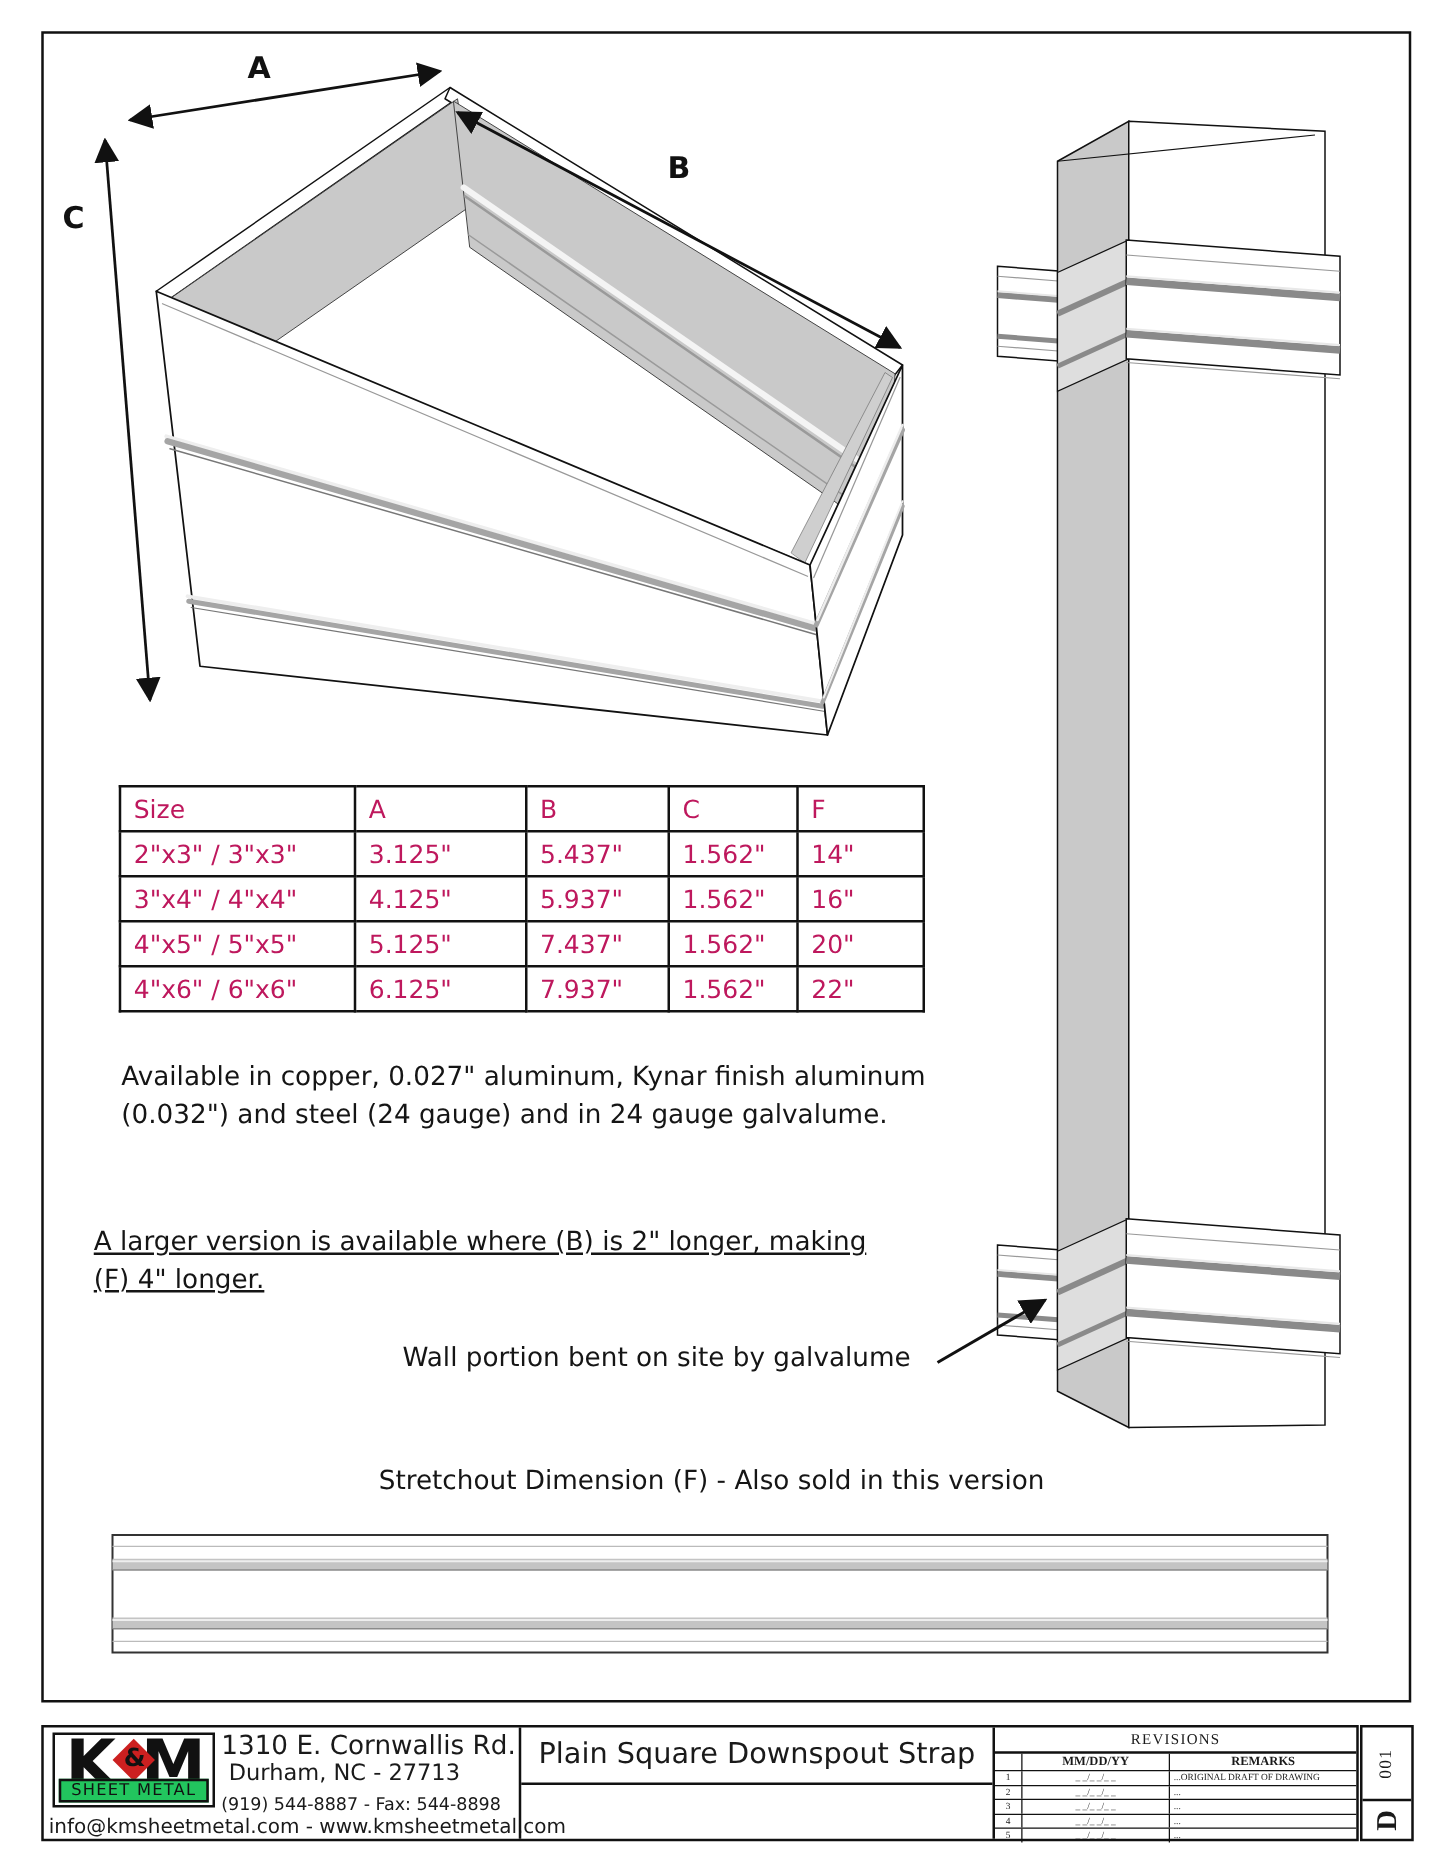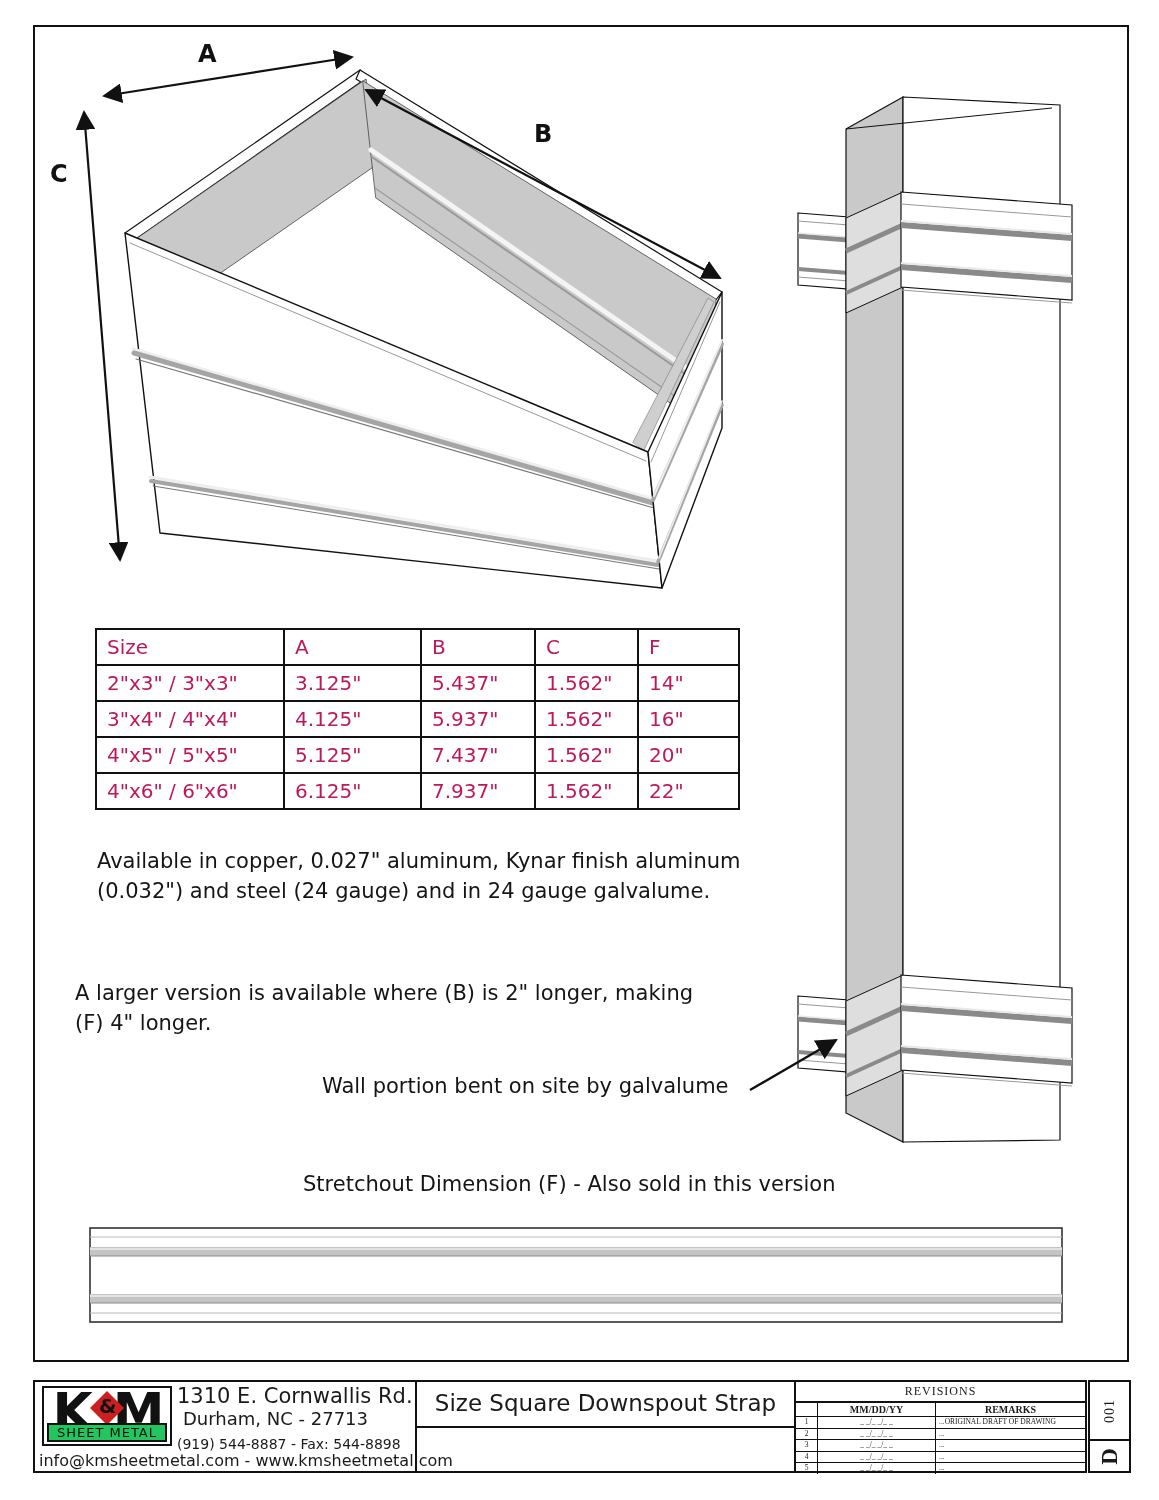--- a/index.html
+++ b/index.html
@@ -214,42 +214,42 @@
       <td>1.562"</td>
       <td>22"</td>
     </tr>
   </tbody>
     </table>
 
   <div class="note" style="left:97px;top:846px;">
     <div>Available in copper, 0.027" aluminum, Kynar finish aluminum</div>
     <div>(0.032") and steel (24 gauge) and in 24 gauge galvalume.</div>
   </div>
-  <div class="note" style="left:75px;top:978px;">
+  <div class="note" style="left:75px;top:978px;text-decoration:underline;">
     <div>A larger version is available where (B) is 2" longer, making</div>
     <div>(F) 4" longer.</div>
   </div>
   <div class="callout" style="left:322px;top:1074px;">Wall portion bent on site by galvalume</div>
   <div class="callout" style="left:303px;top:1172px;">Stretchout Dimension (F) - Also sold in this version</div>
 
   <div class="footer">
     <div class="f-left">
       <div class="logo-box">
         <div class="logo-km"><span>K</span><span style="visibility:hidden;">_</span><span>M</span></div>
         <div class="logo-amp-diamond"></div>
         <div class="logo-amp">&amp;</div>
         <div class="logo-sub">SHEET METAL</div>
       </div>
       <div class="addr1">1310 E. Cornwallis Rd.</div>
       <div class="addr2">Durham, NC - 27713</div>
       <div class="phone">(919) 544-8887 - Fax: 544-8898</div>
       <div class="email">info@kmsheetmetal.com - www.kmsheetmetal.com</div>
     </div>
     <div class="f-mid">
-      <div class="f-title">Size Square Downspout Strap</div>
+      <div class="f-title">Plain Square Downspout Strap</div>
       <div class="f-mid-divider"></div>
     </div>
     <div class="f-rev">
       <div class="rev-title">REVISIONS</div>
       <div class="rev-head">
         <div class="rc"></div>
         <div class="rc">MM/DD/YY</div>
         <div class="rc">REMARKS</div>
       </div>
       <div class="rev-row">

